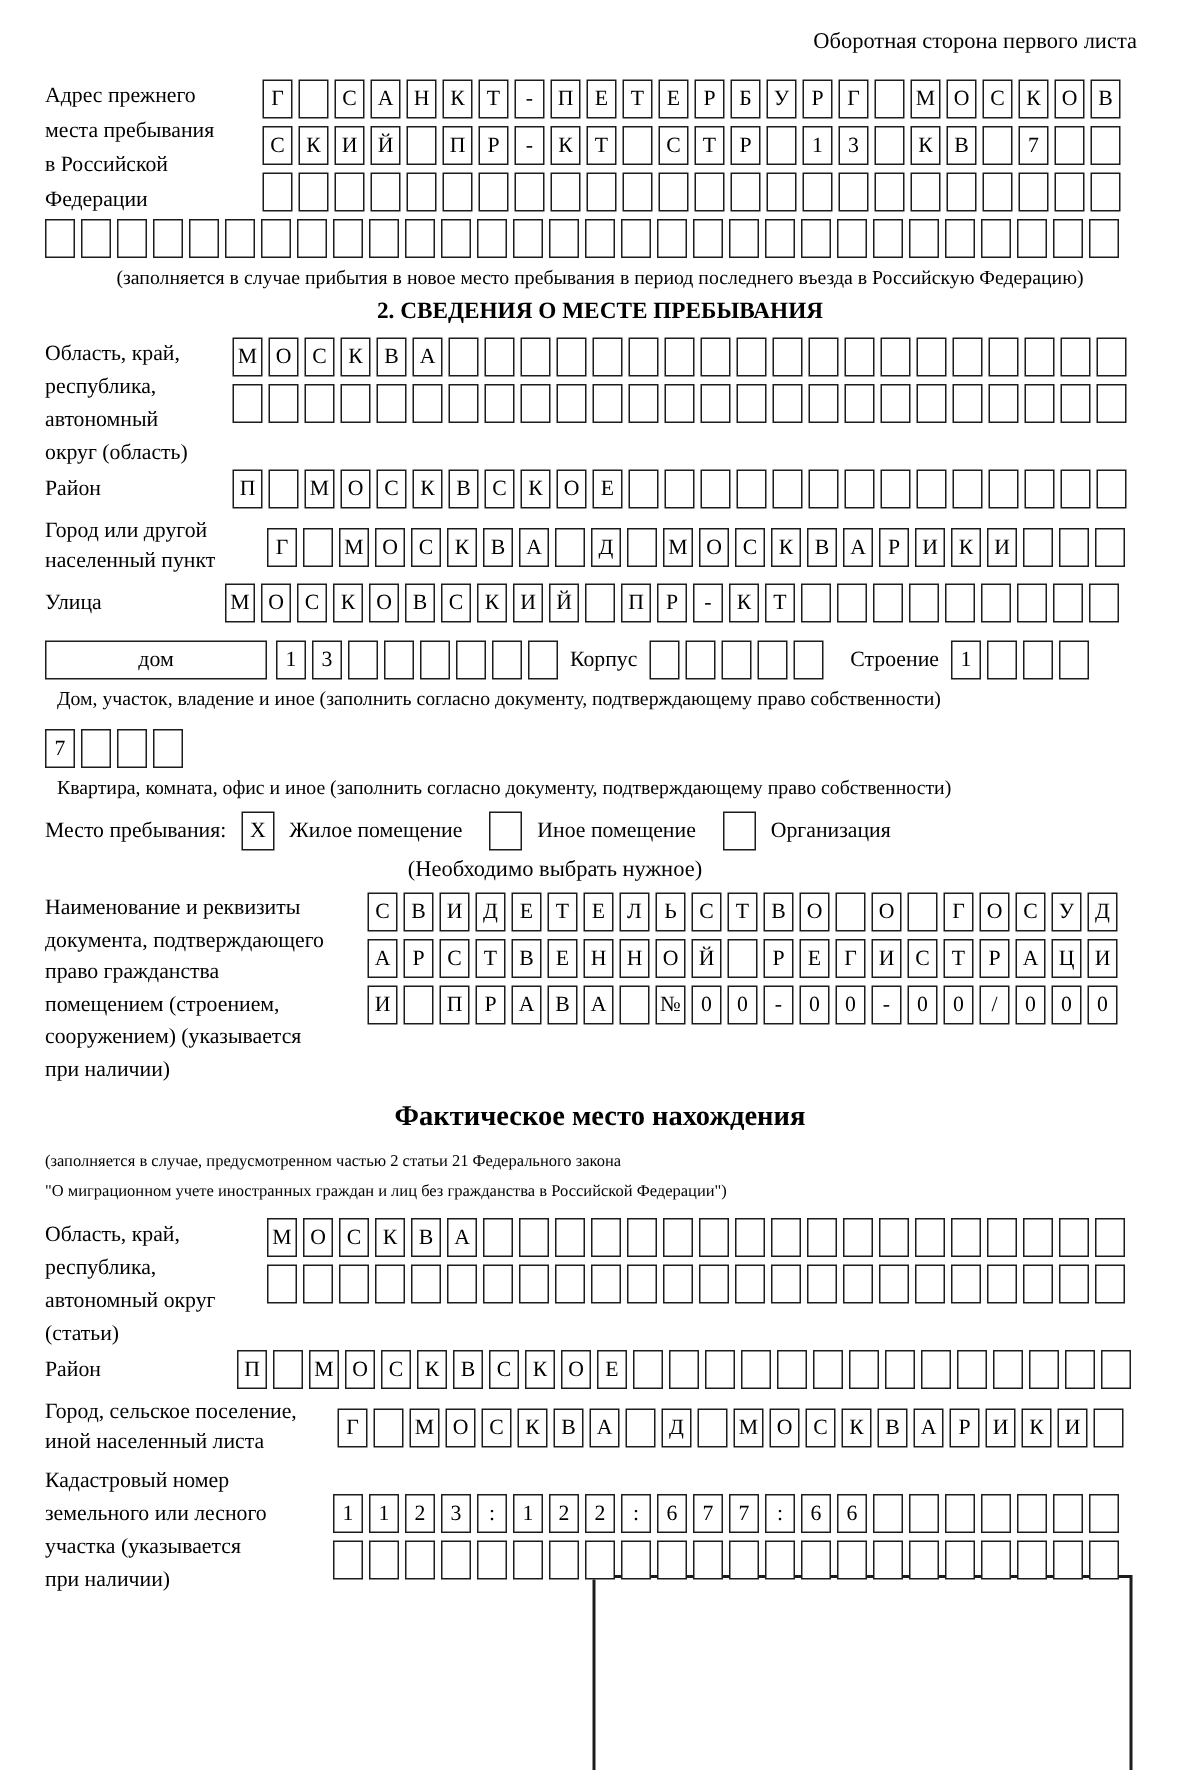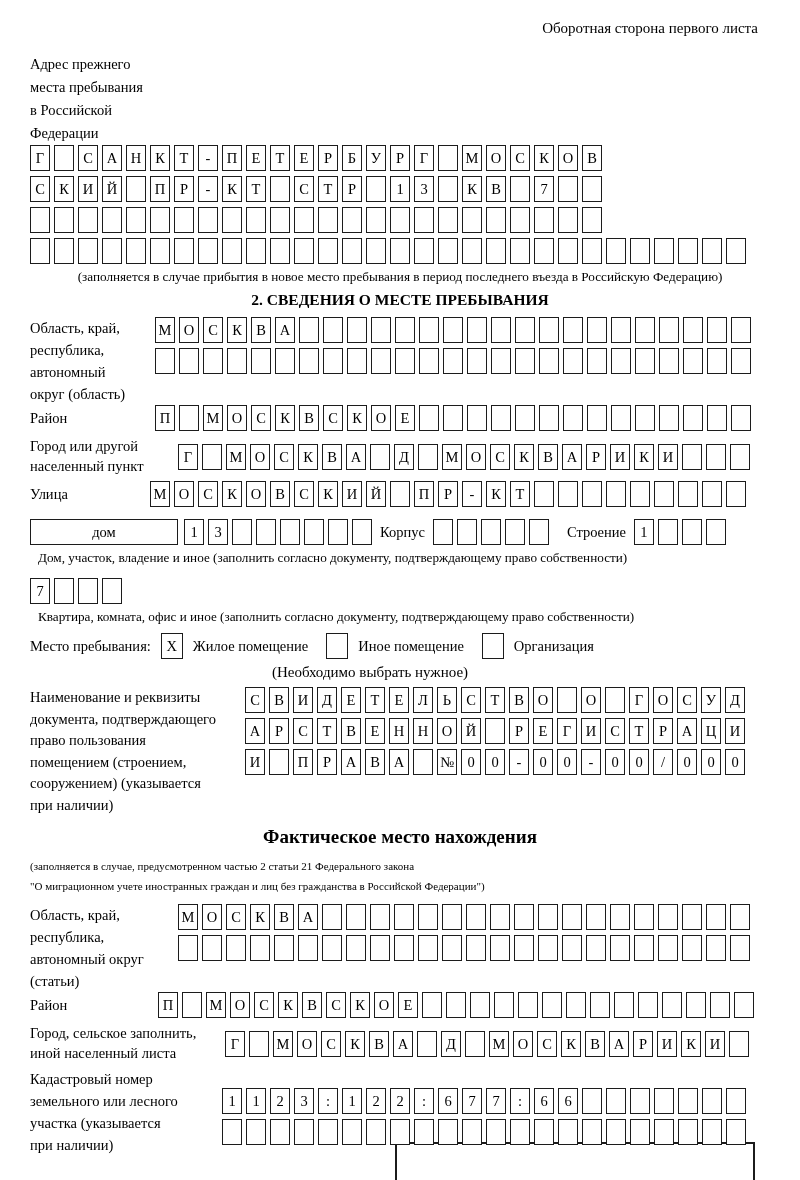--- a/index.html
+++ b/index.html
@@ -38,21 +38,21 @@
   .rows-offset{margin-top:20px;}
   .gorod-row-offset{margin-top:8px;}
 </style>
 </head>
 <body>
 
 <div class="page">
 
   <div class="top-note">Оборотная сторона первого листа</div>
 
-  <div class="form-block" style="margin-top:16px;flex-direction:column;">
+  <div class="form-block" style="margin-top:16px;">
     <div class="lbl-col w145">
       <div>Адрес прежнего</div>
       <div>места пребывания</div>
       <div>в Российской</div>
       <div>Федерации</div>
     </div>
     <div class="rows-col">
       <div class="cellrow">
           <span class="cell">Г</span>
           <span class="cell"></span>
@@ -377,21 +377,21 @@
     <span class="lbl">Иное помещение</span>
     <span class="cell cb" style="margin-left:8px;"></span>
     <span class="lbl">Организация</span>
   </div>
   <div class="mesto-note">(Необходимо выбрать нужное)</div>
 
   <div class="form-block mt6">
     <div class="lbl-col w215" style="line-height:21.5px;">
       <div>Наименование и реквизиты</div>
       <div>документа, подтверждающего</div>
-      <div>право пользования</div>
+      <div>право гражданства</div>
       <div>помещением (строением,</div>
       <div>сооружением) (указывается</div>
       <div>при наличии)</div>
     </div>
     <div class="rows-col">
       <div class="cellrow">
           <span class="cell">С</span>
           <span class="cell">В</span>
           <span class="cell">И</span>
           <span class="cell">Д</span>
@@ -555,21 +555,21 @@
         <span class="cell"></span>
         <span class="cell"></span>
         <span class="cell"></span>
         <span class="cell"></span>
         <span class="cell"></span>
       </div>
   </div>
 
   <div class="form-line">
     <div class="lbl-col lh20 w195">
-      <div>Город, сельское заполнить,</div>
+      <div>Город, сельское поселение,</div>
       <div>иной населенный листа</div>
     </div>
     <div class="cellrow gorod-row-offset" style="margin-bottom:0;">
         <span class="cell">Г</span>
         <span class="cell"></span>
         <span class="cell">М</span>
         <span class="cell">О</span>
         <span class="cell">С</span>
         <span class="cell">К</span>
         <span class="cell">В</span>

